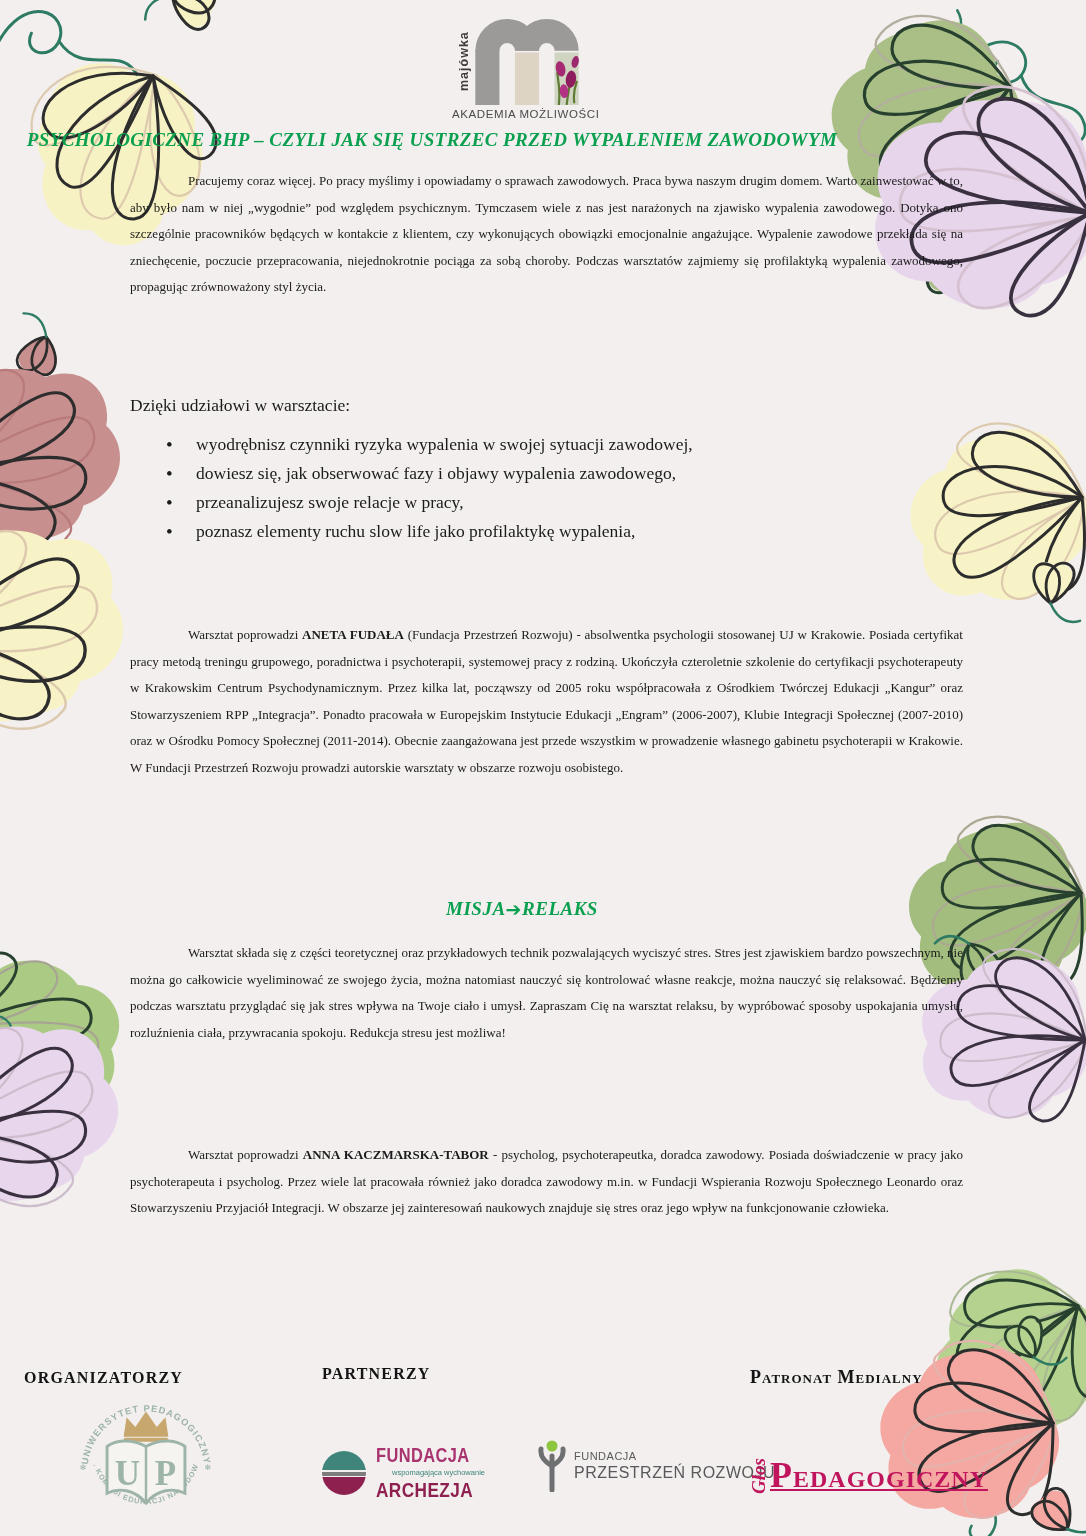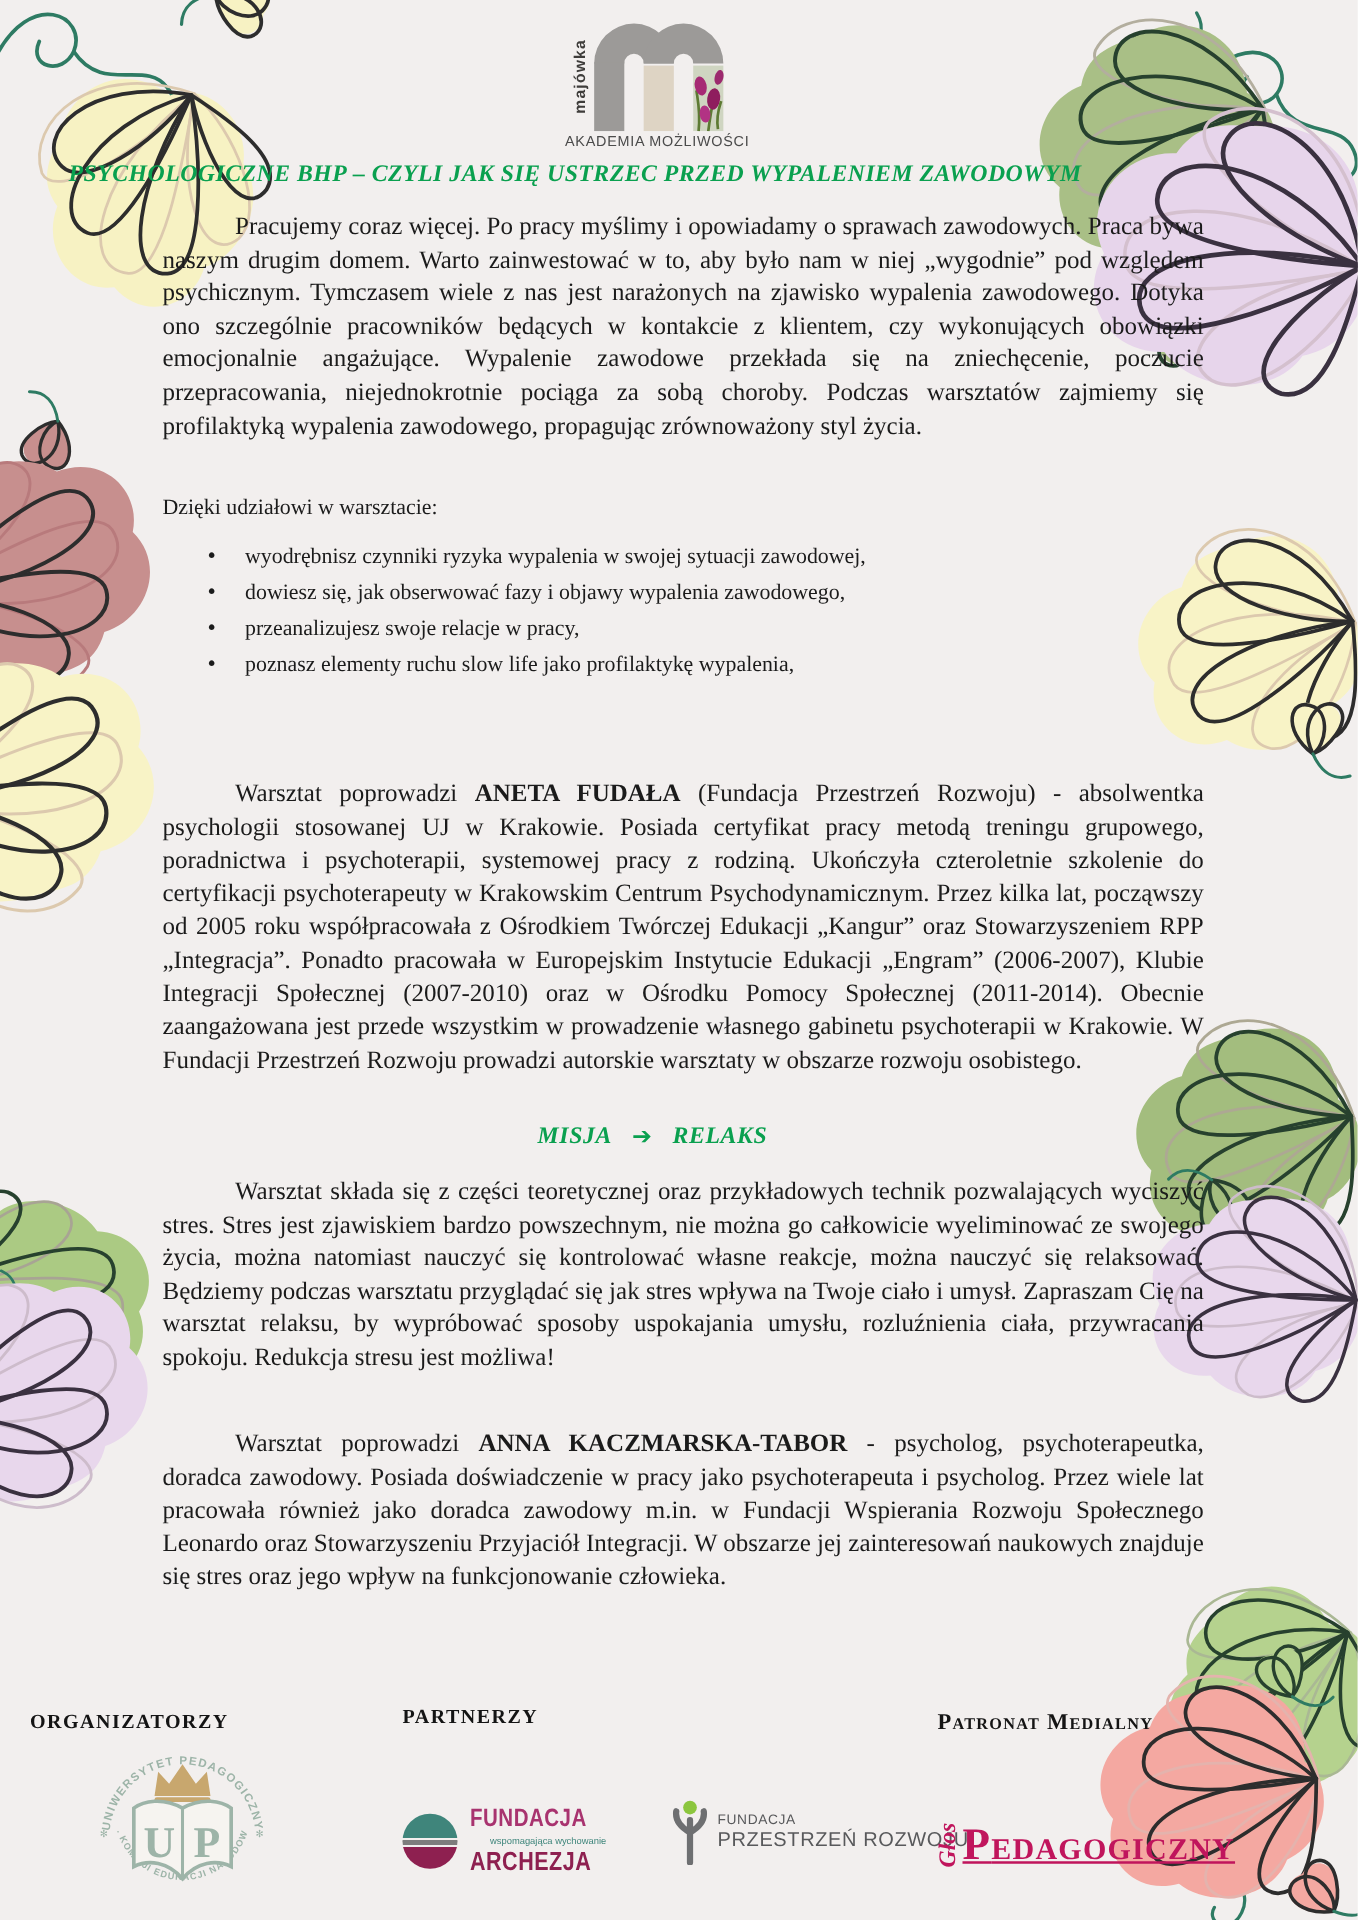--- a/index.html
+++ b/index.html
@@ -12,31 +12,31 @@
   .ek{fill:none;stroke:var(--ek,#d9c3b5);stroke-width:2.2;stroke-linejoin:round;}
   .vn{fill:none;stroke:var(--vn,#2e7b63);stroke-width:2.6;stroke-linecap:round;}
   
   .abs{position:absolute;z-index:2;}
   #logo{left:452px;top:12px;width:132px;text-align:center;}
   .logo-row{display:flex;align-items:flex-end;justify-content:center;gap:3px;height:93px;}
   .vtext{writing-mode:vertical-rl;transform:rotate(180deg);
          font:bold 12.5px "Liberation Sans",sans-serif;letter-spacing:1px;color:#3e3c3a;height:88px;}
   .logo-caption{margin-top:3px;font:11.5px "Liberation Sans",sans-serif;letter-spacing:.6px;color:#4b4b4b;white-space:nowrap;}
   #title{left:0;top:129px;width:864px;text-align:center;
-         font:bold italic 19px "Liberation Serif",serif;font-style:italic;letter-spacing:.4px;color:#0aa04f;padding-left:28px;}
+         font:bold italic 19px "Liberation Serif",serif;font-style:italic;letter-spacing:.4px;color:#0aa04f;}
   .body-text{left:130px;width:833px;margin:0;text-align:justify;
-             font-size:20px;line-height:26.6px;}
+             font-size:13px;line-height:26.6px;}
   .indent{text-indent:58px;}
   #intro{top:168px;}
   #benefits-lead{top:392px;font-size:17.5px;}
   #benefits-list{top:430px;left:162px;width:780px;list-style:none;margin:0;padding:0;}
   #benefits-list li{position:relative;padding-left:34px;font-size:17.5px;line-height:29px;}
   #benefits-list li::before{content:"•";position:absolute;left:4px;top:0;font-size:19px;}
   #trainer1{top:622px;}
-  #mission{left:0;top:898px;width:1044px;display:flex;justify-content:center;gap:16px;
+  #mission{left:0;top:898px;width:1044px;display:flex;justify-content:center;gap:0;
            font:bold italic 19px "Liberation Serif",serif;font-style:italic;color:#0aa04f;letter-spacing:.5px;}
   #mission .arrow{font-style:normal;font-family:"DejaVu Sans",sans-serif;}
   #relax{top:940px;}
   #trainer2{top:1142px;}
   
   .foot-label{font:bold 16px "Liberation Serif",serif;letter-spacing:1.2px;color:#141414;}
   #lbl-org{left:24px;top:1369px;}
   #lbl-part{left:322px;top:1365px;}
   #lbl-media{left:750px;top:1367px;font-variant:small-caps;font-size:18px;letter-spacing:1px;}
   #up-seal{left:66px;top:1392px;}

